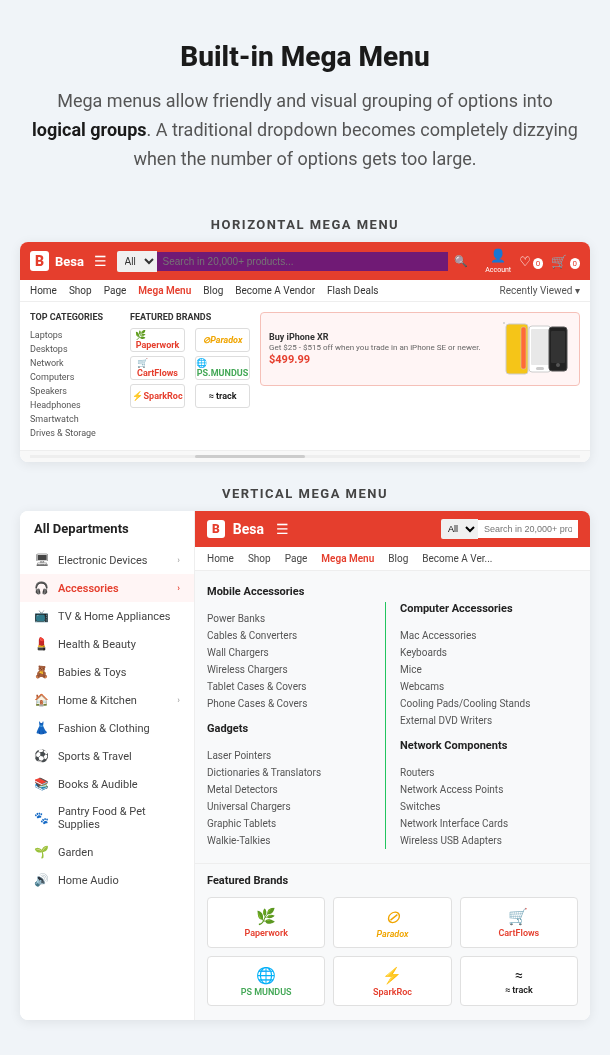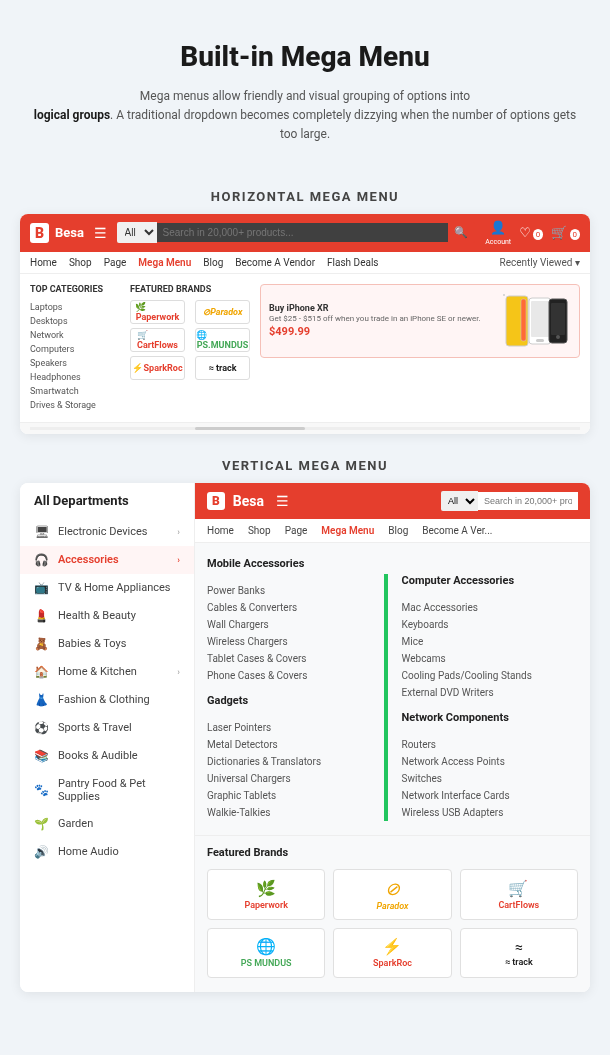--- a/index.html
+++ b/index.html
@@ -16,21 +16,21 @@
       padding: 40px 30px 20px;
       background: #f0f4f8;
     }
     .page-title {
       font-size: 28px;
       font-weight: 800;
       color: #1a1a1a;
       margin-bottom: 14px;
     }
     .page-desc {
-      font-size: 12px;
+      font-size: 18px;
       color: #555;
       line-height: 1.6;
     }
     .page-desc strong {
       font-weight: 700;
       color: #1a1a1a;
     }
 
     
     .section-label {
@@ -98,21 +98,21 @@
       padding: 4px 4px;
       border-radius: 2px 0 0 2px;
       color: #333;
     }
     .hmm-search-input {
       flex: 1;
       border: none;
       padding: 4px 6px;
       font-size: 10px;
       color: #aaa;
-      background: #404040;
+      background: #701a75;
     }
     .hmm-search-btn {
       background: #e53e2d;
       color: #fff;
       border: none;
       padding: 4px 7px;
       border-radius: 0 2px 2px 0;
       cursor: pointer;
       font-size: 11px;
     }
@@ -366,21 +366,21 @@
     .vmm-dropdown-content {
       display: flex;
       gap: 0;
       padding: 14px 12px;
       align-items: flex-end;
     }
     .vmm-dd-col {
       flex: 1;
     }
     .vmm-dd-col + .vmm-dd-col {
-      border-left: 4px solid #22c55e;
+      border-left: 1px solid #22c55e;
       padding-left: 14px;
     }
     .vmm-dd-heading {
       font-size: 11px;
       font-weight: 700;
       color: #222;
       margin-bottom: 8px;
       padding-bottom: 4px;
     }
     .vmm-dd-item {
@@ -653,22 +653,22 @@
           <div class="vmm-dd-heading">Mobile Accessories</div>
           <div class="vmm-dd-item">Power Banks</div>
           <div class="vmm-dd-item">Cables &amp; Converters</div>
           <div class="vmm-dd-item">Wall Chargers</div>
           <div class="vmm-dd-item">Wireless Chargers</div>
           <div class="vmm-dd-item">Tablet Cases &amp; Covers</div>
           <div class="vmm-dd-item">Phone Cases &amp; Covers</div>
 
           <div class="vmm-dd-heading" style="margin-top:10px;">Gadgets</div>
           <div class="vmm-dd-item">Laser Pointers</div>
+          <div class="vmm-dd-item">Dictionaries &amp; Translators</div>
           <div class="vmm-dd-item">Metal Detectors</div>
-          <div class="vmm-dd-item">Dictionaries &amp; Translators</div>
           <div class="vmm-dd-item">Universal Chargers</div>
           <div class="vmm-dd-item">Graphic Tablets</div>
           <div class="vmm-dd-item">Walkie-Talkies</div>
         </div>
 
         <div class="vmm-dd-col">
           <div class="vmm-dd-heading">Computer Accessories</div>
           <div class="vmm-dd-item">Mac Accessories</div>
           <div class="vmm-dd-item">Keyboards</div>
           <div class="vmm-dd-item">Mice</div>

